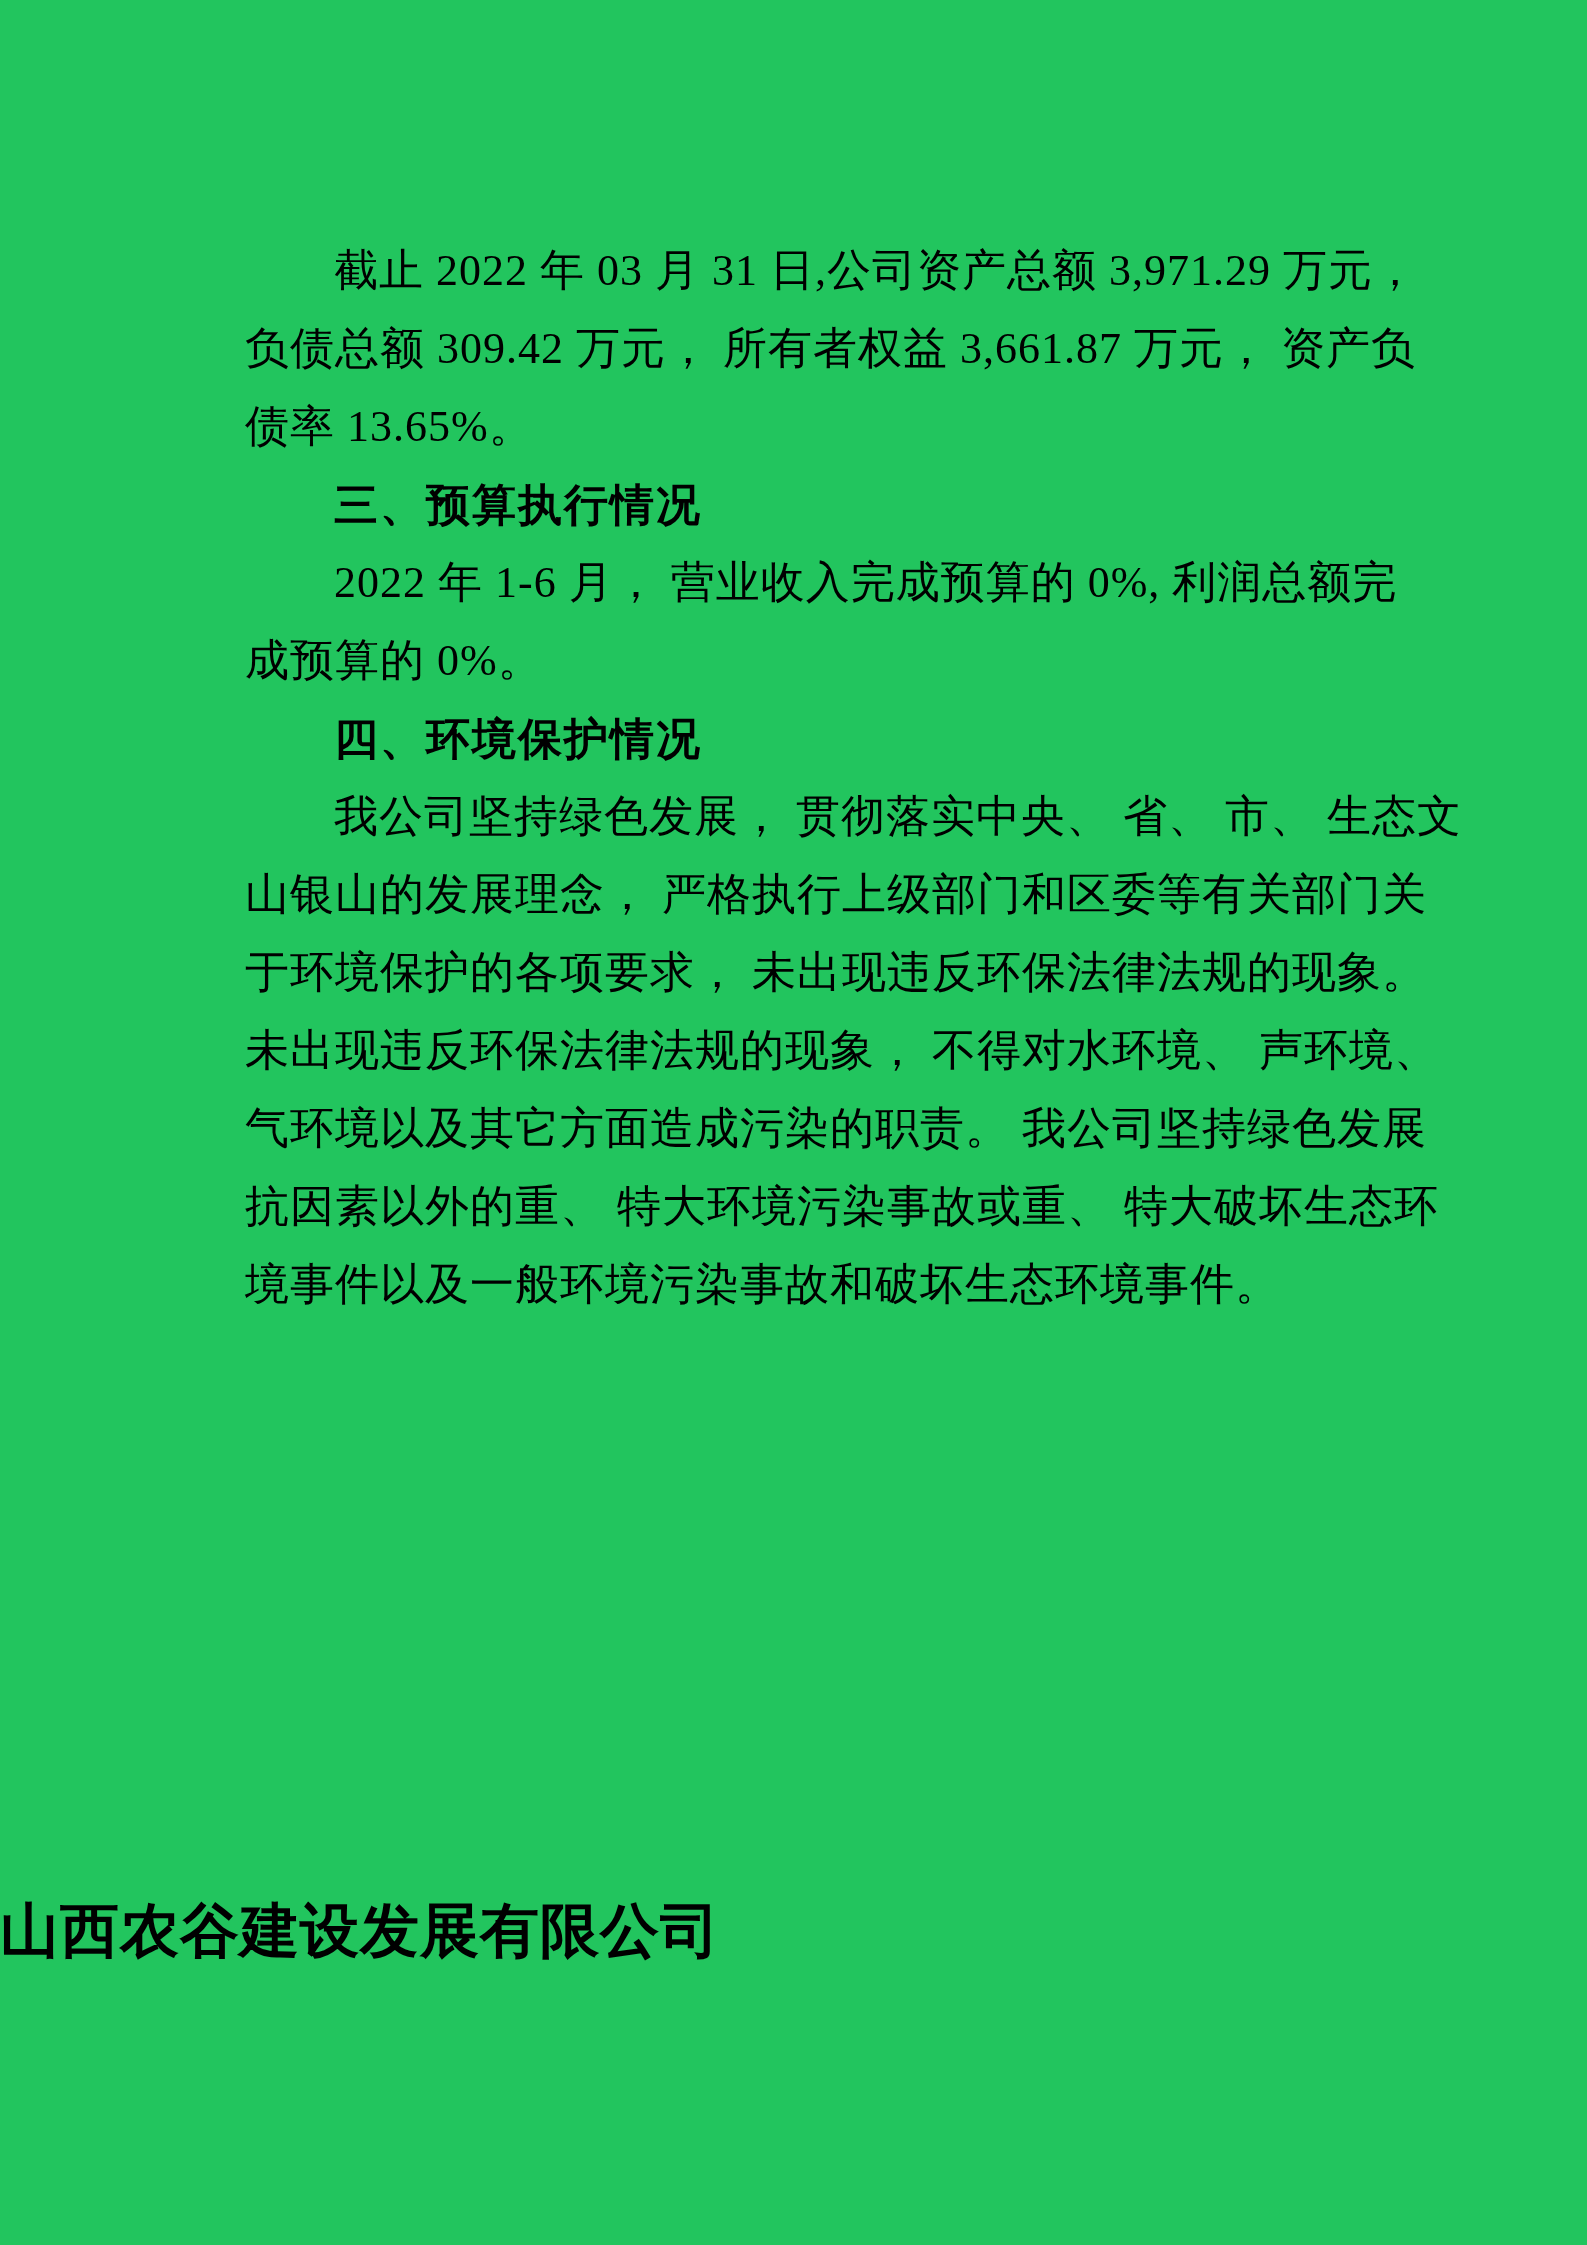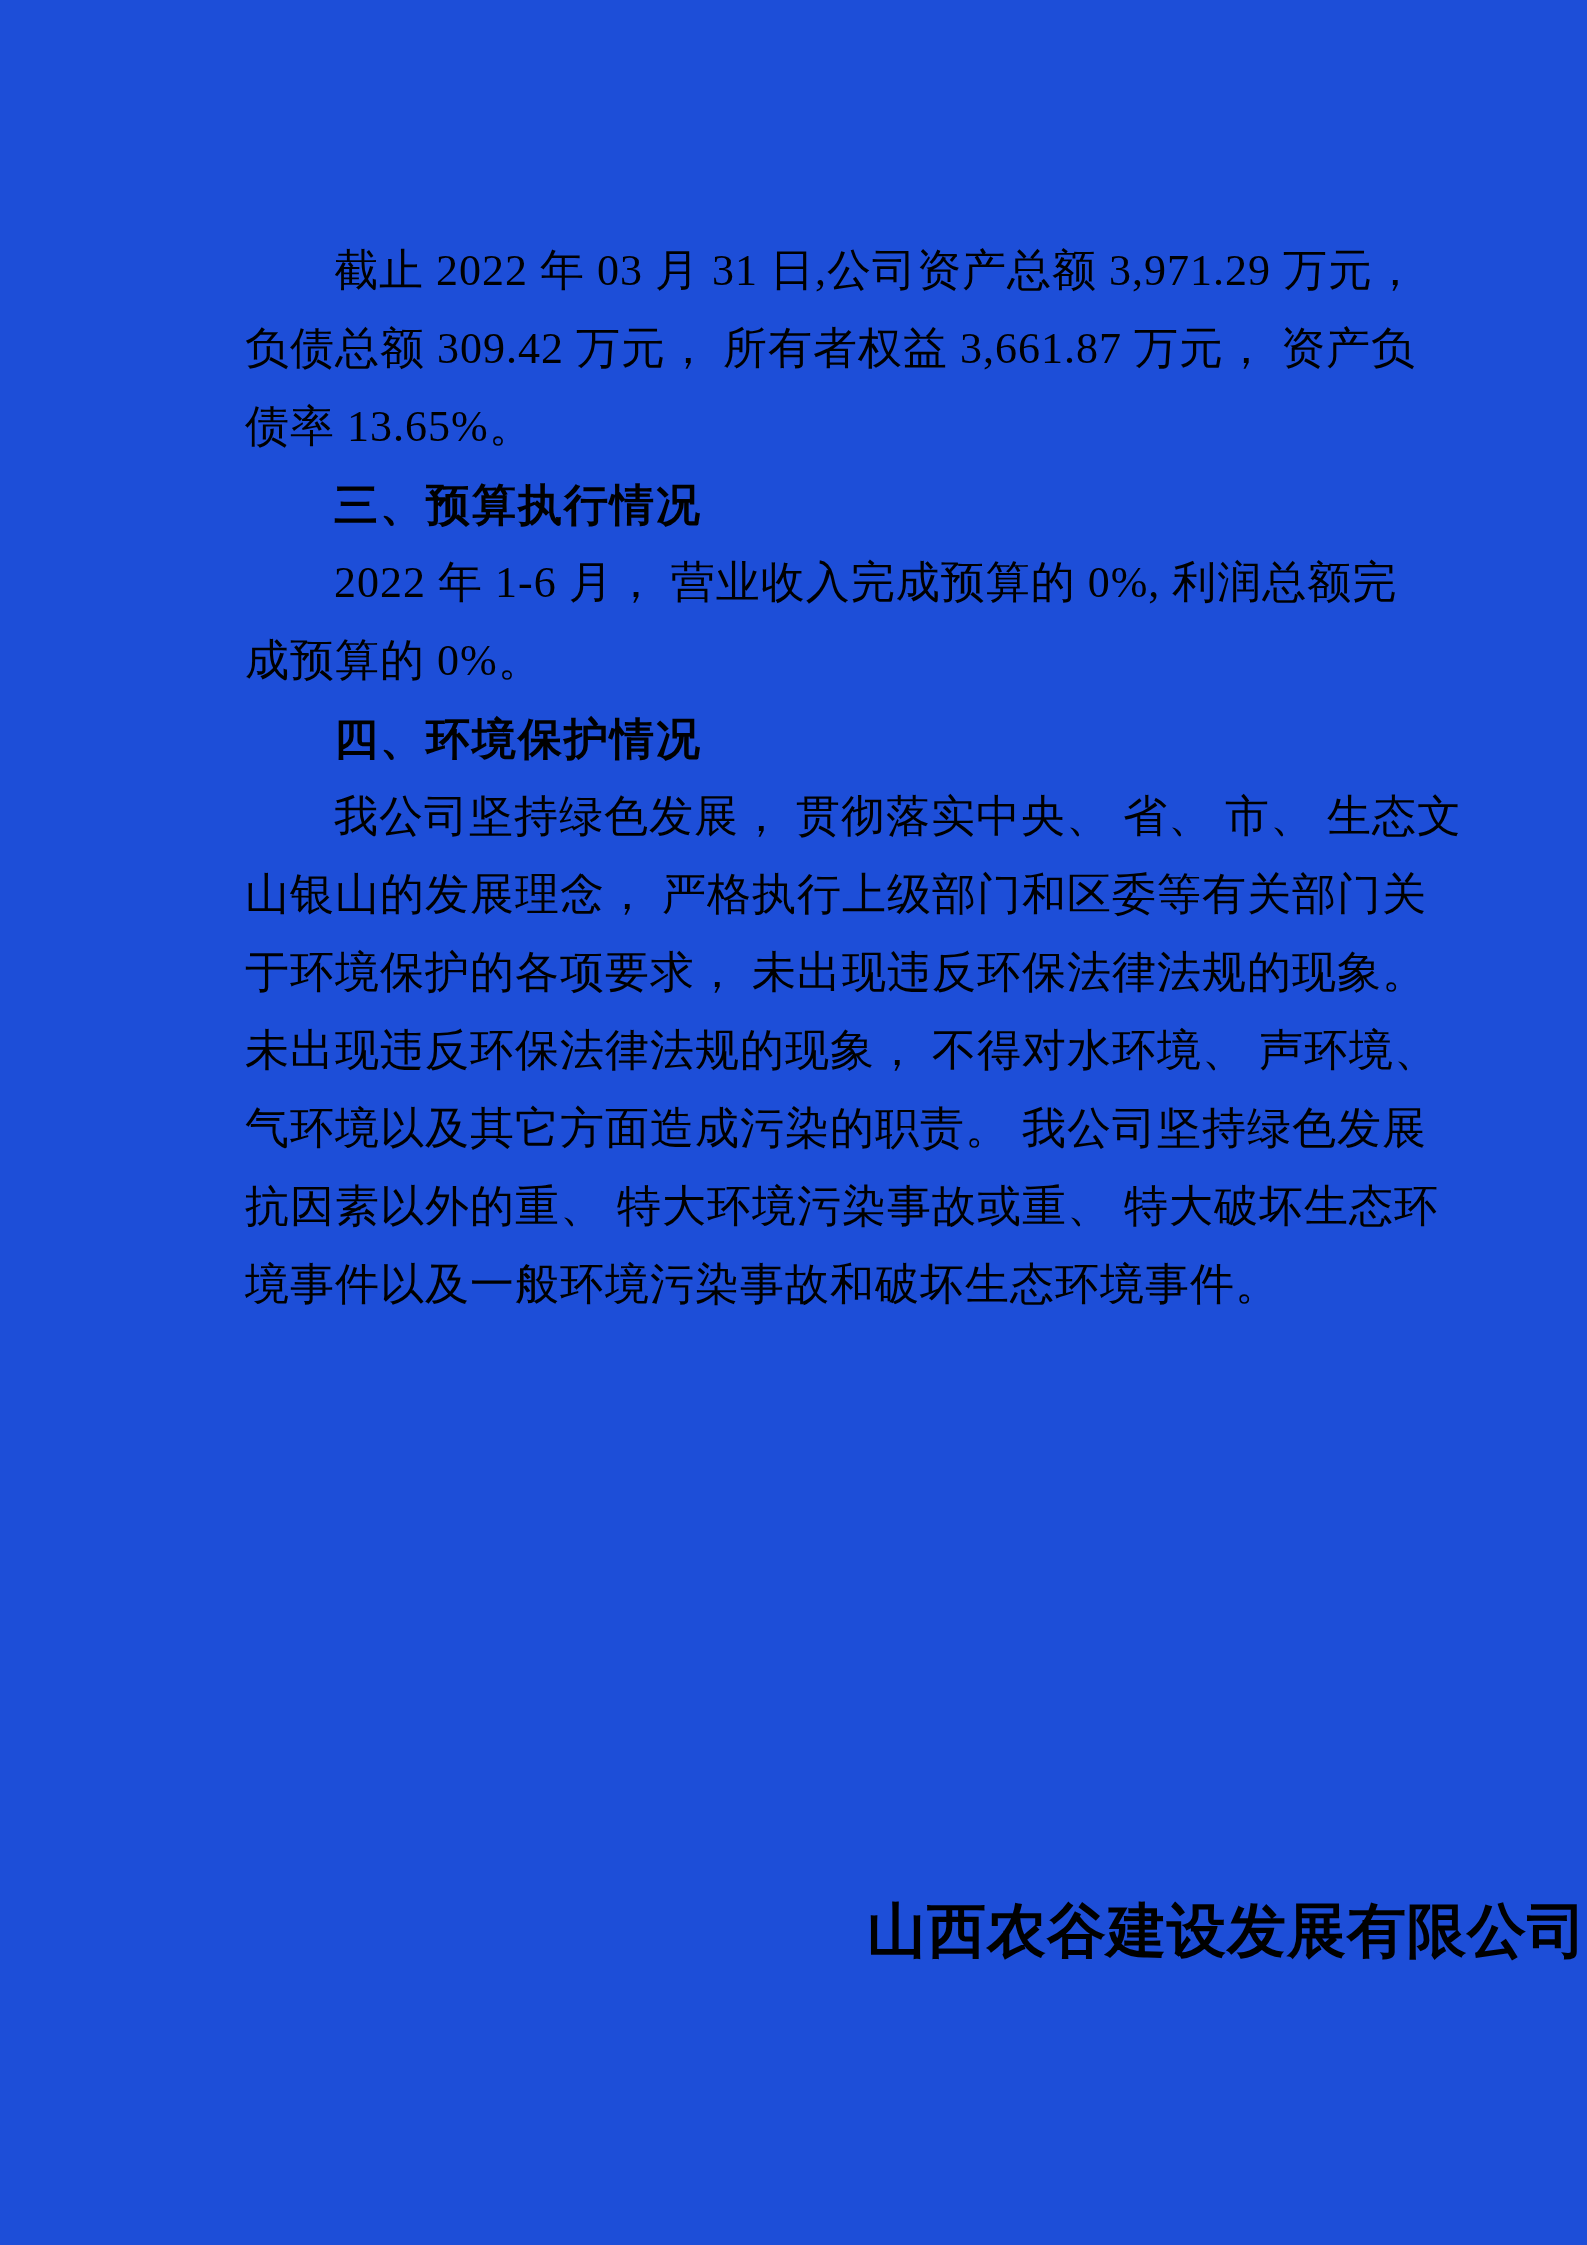--- a/index.html
+++ b/index.html
@@ -10,21 +10,21 @@
     width: 1587px;
     height: 2245px;
     background: #ffffff;
     position: relative;
     overflow: hidden;
     color: #000000;
   }
   .page {
     position: absolute;
     inset: 0;
-    background: #1d4ed8;
+    background: #22c55e;
   }
   .content {
     position: absolute;
     left: 245px;
     top: 232px;
     width: 1200px;
   }
   .line {
     height: 78px;
     line-height: 78px;
@@ -41,21 +41,21 @@
     font-family: "Liberation Sans", "DejaVu Sans", sans-serif;
     font-weight: bold;
     padding-left: 89px;
     letter-spacing: 2px;
   }
   .signature {
     position: absolute;
     top: 1896px;
     left: 0;
     width: 1587px;
-    text-align: right;
+    text-align: left;
     font-size: 59px;
     line-height: 70px;
     font-weight: bold;
     letter-spacing: 1px;
     font-family: "Liberation Serif", "DejaVu Serif", serif;
     color: #000000;
     white-space: nowrap;
   }
 </style>
 </head>

